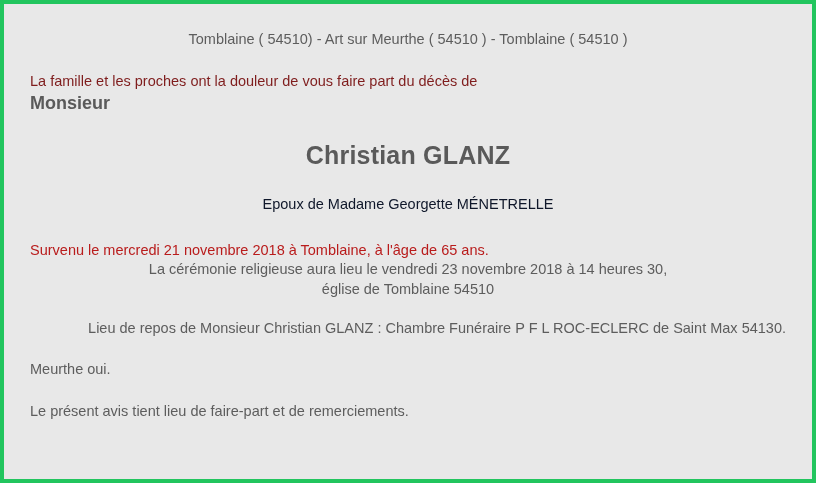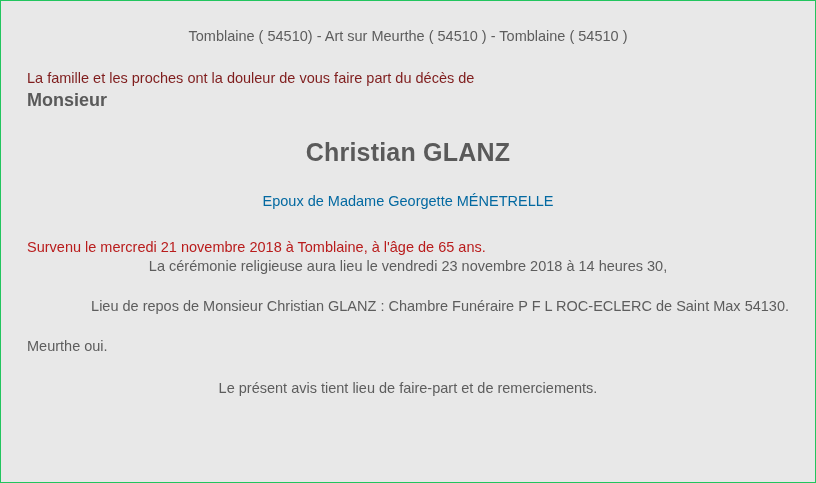--- a/index.html
+++ b/index.html
@@ -11,21 +11,21 @@
     width: 816px;
     height: 483px;
     font-family: "Liberation Sans", sans-serif;
     overflow: hidden;
   }
   .notice-frame {
     box-sizing: border-box;
     width: 816px;
     height: 483px;
     background: #e8e8e8;
-    border: 1px solid #22c55e;
+    border: 4px solid #22c55e;
     padding: 18px 26px 10px 26px;
     color: #5a5a5a;
   }
   .line {
     line-height: 1.35;
     margin: 0;
   }
   .locations {
     text-align: center;
     font-size: 14.5px;
@@ -48,21 +48,21 @@
     text-align: center;
     font-size: 25px;
     font-weight: bold;
     color: #5a5a5a;
     letter-spacing: 0.2px;
     margin-bottom: 22px;
   }
   .spouse {
     text-align: center;
     font-size: 14.5px;
-    color: #0369a1;
+    color: #0f172a;
     margin-bottom: 26px;
   }
   .death-info {
     text-align: left;
     font-size: 14.5px;
     color: #b91c1c;
   }
   .ceremony {
     text-align: center;
     font-size: 14.5px;
@@ -78,21 +78,20 @@
     color: #5d5d5d;
     margin-bottom: 21px;
   }
   .visits {
     text-align: left;
     font-size: 14.5px;
     color: #5d5d5d;
     margin-bottom: 22px;
   }
   .thanks {
-    text-align: center;
     font-size: 14.5px;
     color: #5d5d5d;
     margin-bottom: 22px;
   }
 </style>
 </head>
 <body>
 
 <div class="notice-frame">
 
@@ -103,20 +102,21 @@
   <p class="line civility">Monsieur</p>
 
   <p class="line fullname">Christian GLANZ</p>
 
   <p class="line spouse">Epoux de Madame Georgette MÉNETRELLE</p>
 
   <p class="line death-info">Survenu le mercredi 21 novembre 2018 à Tomblaine, à l'âge de 65 ans.</p>
 
   <div class="line ceremony">
     <span class="sub">La cérémonie religieuse aura lieu le vendredi 23 novembre 2018 à 14 heures 30,</span>
+    <span class="sub">église de Tomblaine 54510</span>
   </div>
 
   <p class="line resting">Lieu de repos de Monsieur Christian GLANZ : Chambre Funéraire P F L ROC-ECLERC de Saint Max 54130.</p>
 
   <p class="line visits">Meurthe oui.</p>
 
   <p class="line thanks">Le présent avis tient lieu de faire-part et de remerciements.</p>
 
 </div>
 

